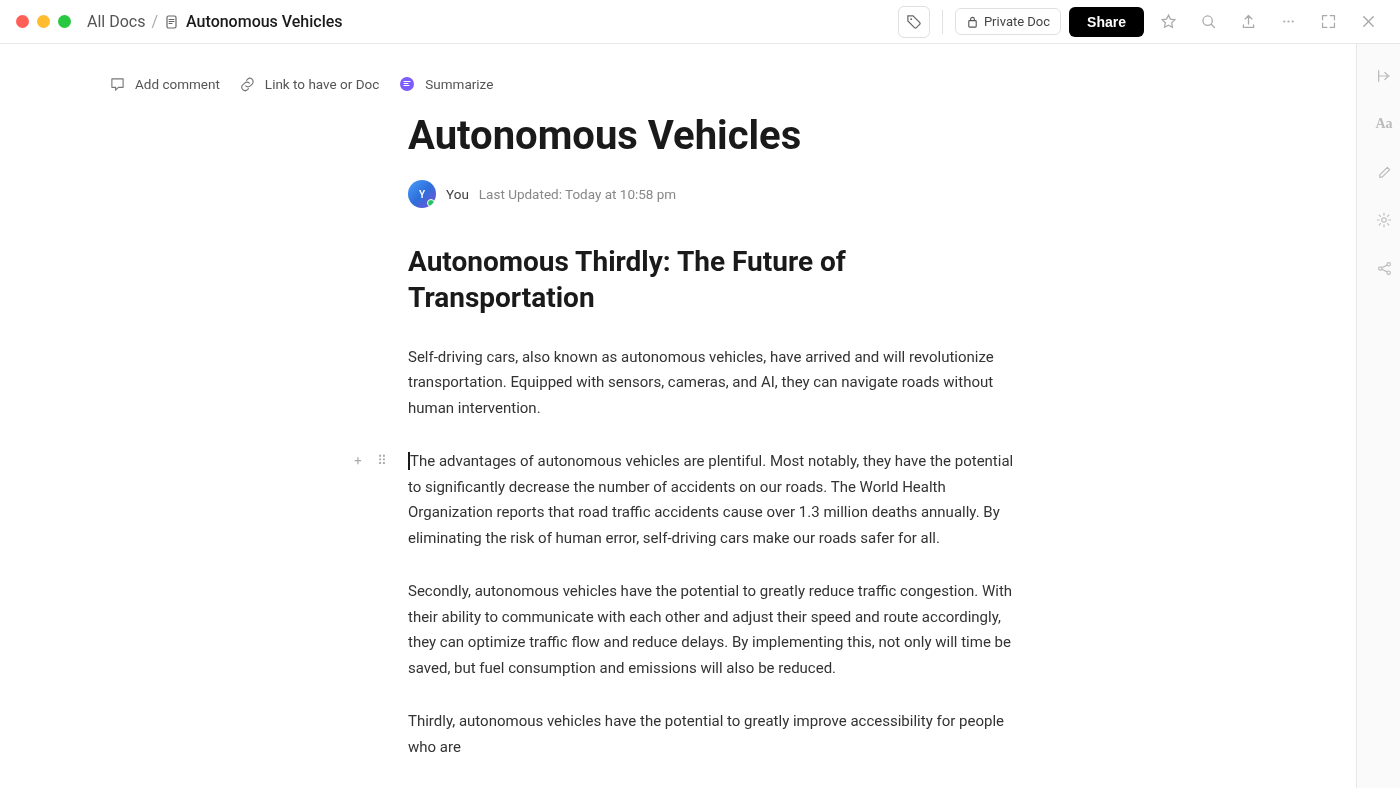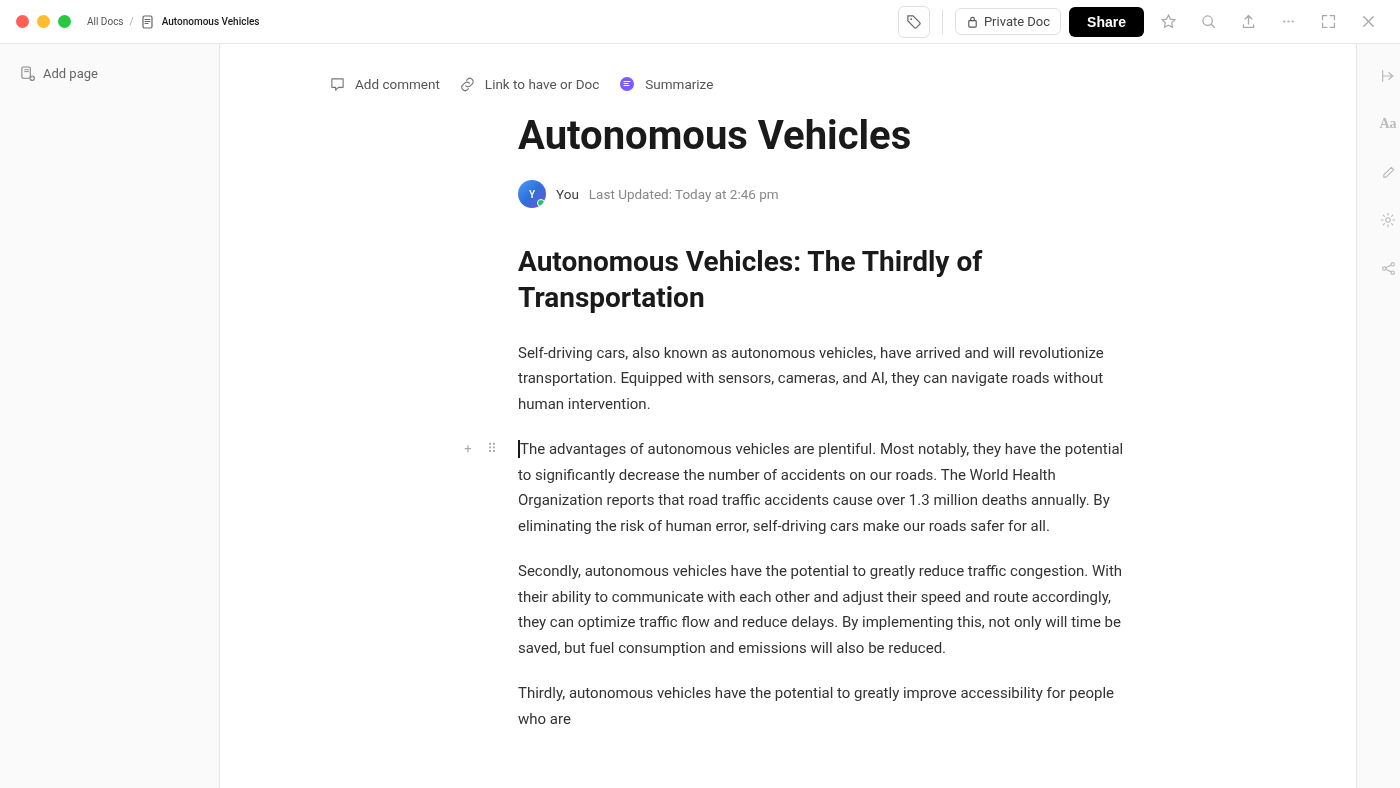--- a/index.html
+++ b/index.html
@@ -35,21 +35,21 @@
       border-radius: 50%;
     }
     .tl-red { background: #ff5f57; }
     .tl-yellow { background: #febc2e; }
     .tl-green { background: #28c840; }
 
     .breadcrumb {
       display: flex;
       align-items: center;
       gap: 6px;
-      font-size: 10px;
+      font-size: 16px;
       color: #555;
       flex: 1;
     }
     .breadcrumb-sep { color: #aaa; }
     .breadcrumb-doc-icon {
       width: 16px;
       height: 16px;
       display: inline-flex;
       align-items: center;
       justify-content: center;
@@ -225,20 +225,21 @@
       margin-bottom: 24px;
       line-height: 1.3;
     }
 
     .doc-paragraph {
       font-size: 15px;
       line-height: 1.7;
       color: #333;
       margin-bottom: 20px;
       position: relative;
+      margin-top: 28px;
     }
 
     .block-controls {
       position: absolute;
       left: -60px;
       top: 2px;
       display: flex;
       align-items: center;
       gap: 4px;
       opacity: 1;
@@ -265,22 +266,22 @@
       50% { opacity: 0; }
     }
 
     
     .right-panel {
       width: 44px;
       min-width: 44px;
       border-left: 1px solid #e8e8e8;
       display: flex;
       flex-direction: column;
-      align-items: flex-start;
-      padding: 16px 15px;
+      align-items: flex-end;
+      padding: 16px 0;
       gap: 16px;
       background: #fafafa;
     }
     .right-panel-icon {
       width: 32px;
       height: 32px;
       display: flex;
       align-items: center;
       justify-content: center;
       cursor: pointer;
@@ -367,33 +368,20 @@
       <svg width="15" height="15" viewBox="0 0 16 16" fill="none">
         <line x1="3" y1="3" x2="13" y2="13" stroke="#aaa" stroke-width="1.5" stroke-linecap="round"></line>
         <line x1="13" y1="3" x2="3" y2="13" stroke="#aaa" stroke-width="1.5" stroke-linecap="round"></line>
       </svg>
     </div>
   </div>
 </div>
 
 <div class="app-body">
 
-  <div class="sidebar">
-    <div class="add-page-btn">
-      <svg width="15" height="15" viewBox="0 0 16 16" fill="none">
-        <rect x="2" y="1" width="9" height="12" rx="1.5" stroke="#888" stroke-width="1.2" fill="none"></rect>
-        <line x1="5" y1="4" x2="9" y2="4" stroke="#888" stroke-width="1" stroke-linecap="round"></line>
-        <line x1="5" y1="6" x2="9" y2="6" stroke="#888" stroke-width="1" stroke-linecap="round"></line>
-        <circle cx="13" cy="13" r="3" fill="#888"></circle>
-        <line x1="13" y1="11.5" x2="13" y2="14.5" stroke="white" stroke-width="1.2" stroke-linecap="round"></line>
-        <line x1="11.5" y1="13" x2="14.5" y2="13" stroke="white" stroke-width="1.2" stroke-linecap="round"></line>
-      </svg>
-      <span>Add page</span>
-    </div>
-  </div>
 
   <div class="main-content">
 
     <div class="doc-toolbar">
       <div class="doc-toolbar-btn">
         <svg width="15" height="15" viewBox="0 0 16 16" fill="none">
           <path d="M2 2h12v9H9l-3 3V11H2V2z" stroke="#777" stroke-width="1.2" fill="none" stroke-linejoin="round"></path>
         </svg>
         <span>Add comment</span>
       </div>
@@ -416,24 +404,24 @@
     <div class="doc-area">
 
       <h1 class="doc-title">Autonomous Vehicles</h1>
 
       <div class="doc-meta">
         <div class="avatar">
           <span style="font-size:10px;">Y</span>
           <div class="avatar-dot"></div>
         </div>
         <span class="doc-author">You</span>
-        <span class="doc-updated">Last Updated: Today at 2:46 pm</span>
+        <span class="doc-updated">Last Updated: Today at 10:58 pm</span>
       </div>
 
-      <h2 class="doc-heading">Autonomous Vehicles: The Thirdly of Transportation</h2>
+      <h2 class="doc-heading">Autonomous Thirdly: The Future of Transportation</h2>
 
       <p class="doc-paragraph">Self-driving cars, also known as autonomous vehicles, have arrived and will revolutionize transportation. Equipped with sensors, cameras, and AI, they can navigate roads without human intervention.</p>
 
       <p class="doc-paragraph" style="position:relative;">
         <span class="block-controls">
           <span class="block-control-btn">+</span>
           <span class="block-control-btn">⠿</span>
         </span>
         <span class="text-cursor"></span><span>The advantages of autonomous vehicles are plentiful. Most notably, they have the potential to significantly decrease the number of accidents on our roads. The World Health Organization reports that road traffic accidents cause over 1.3 million deaths annually. By eliminating the risk of human error, self-driving cars make our roads safer for all.</span>
       </p>

